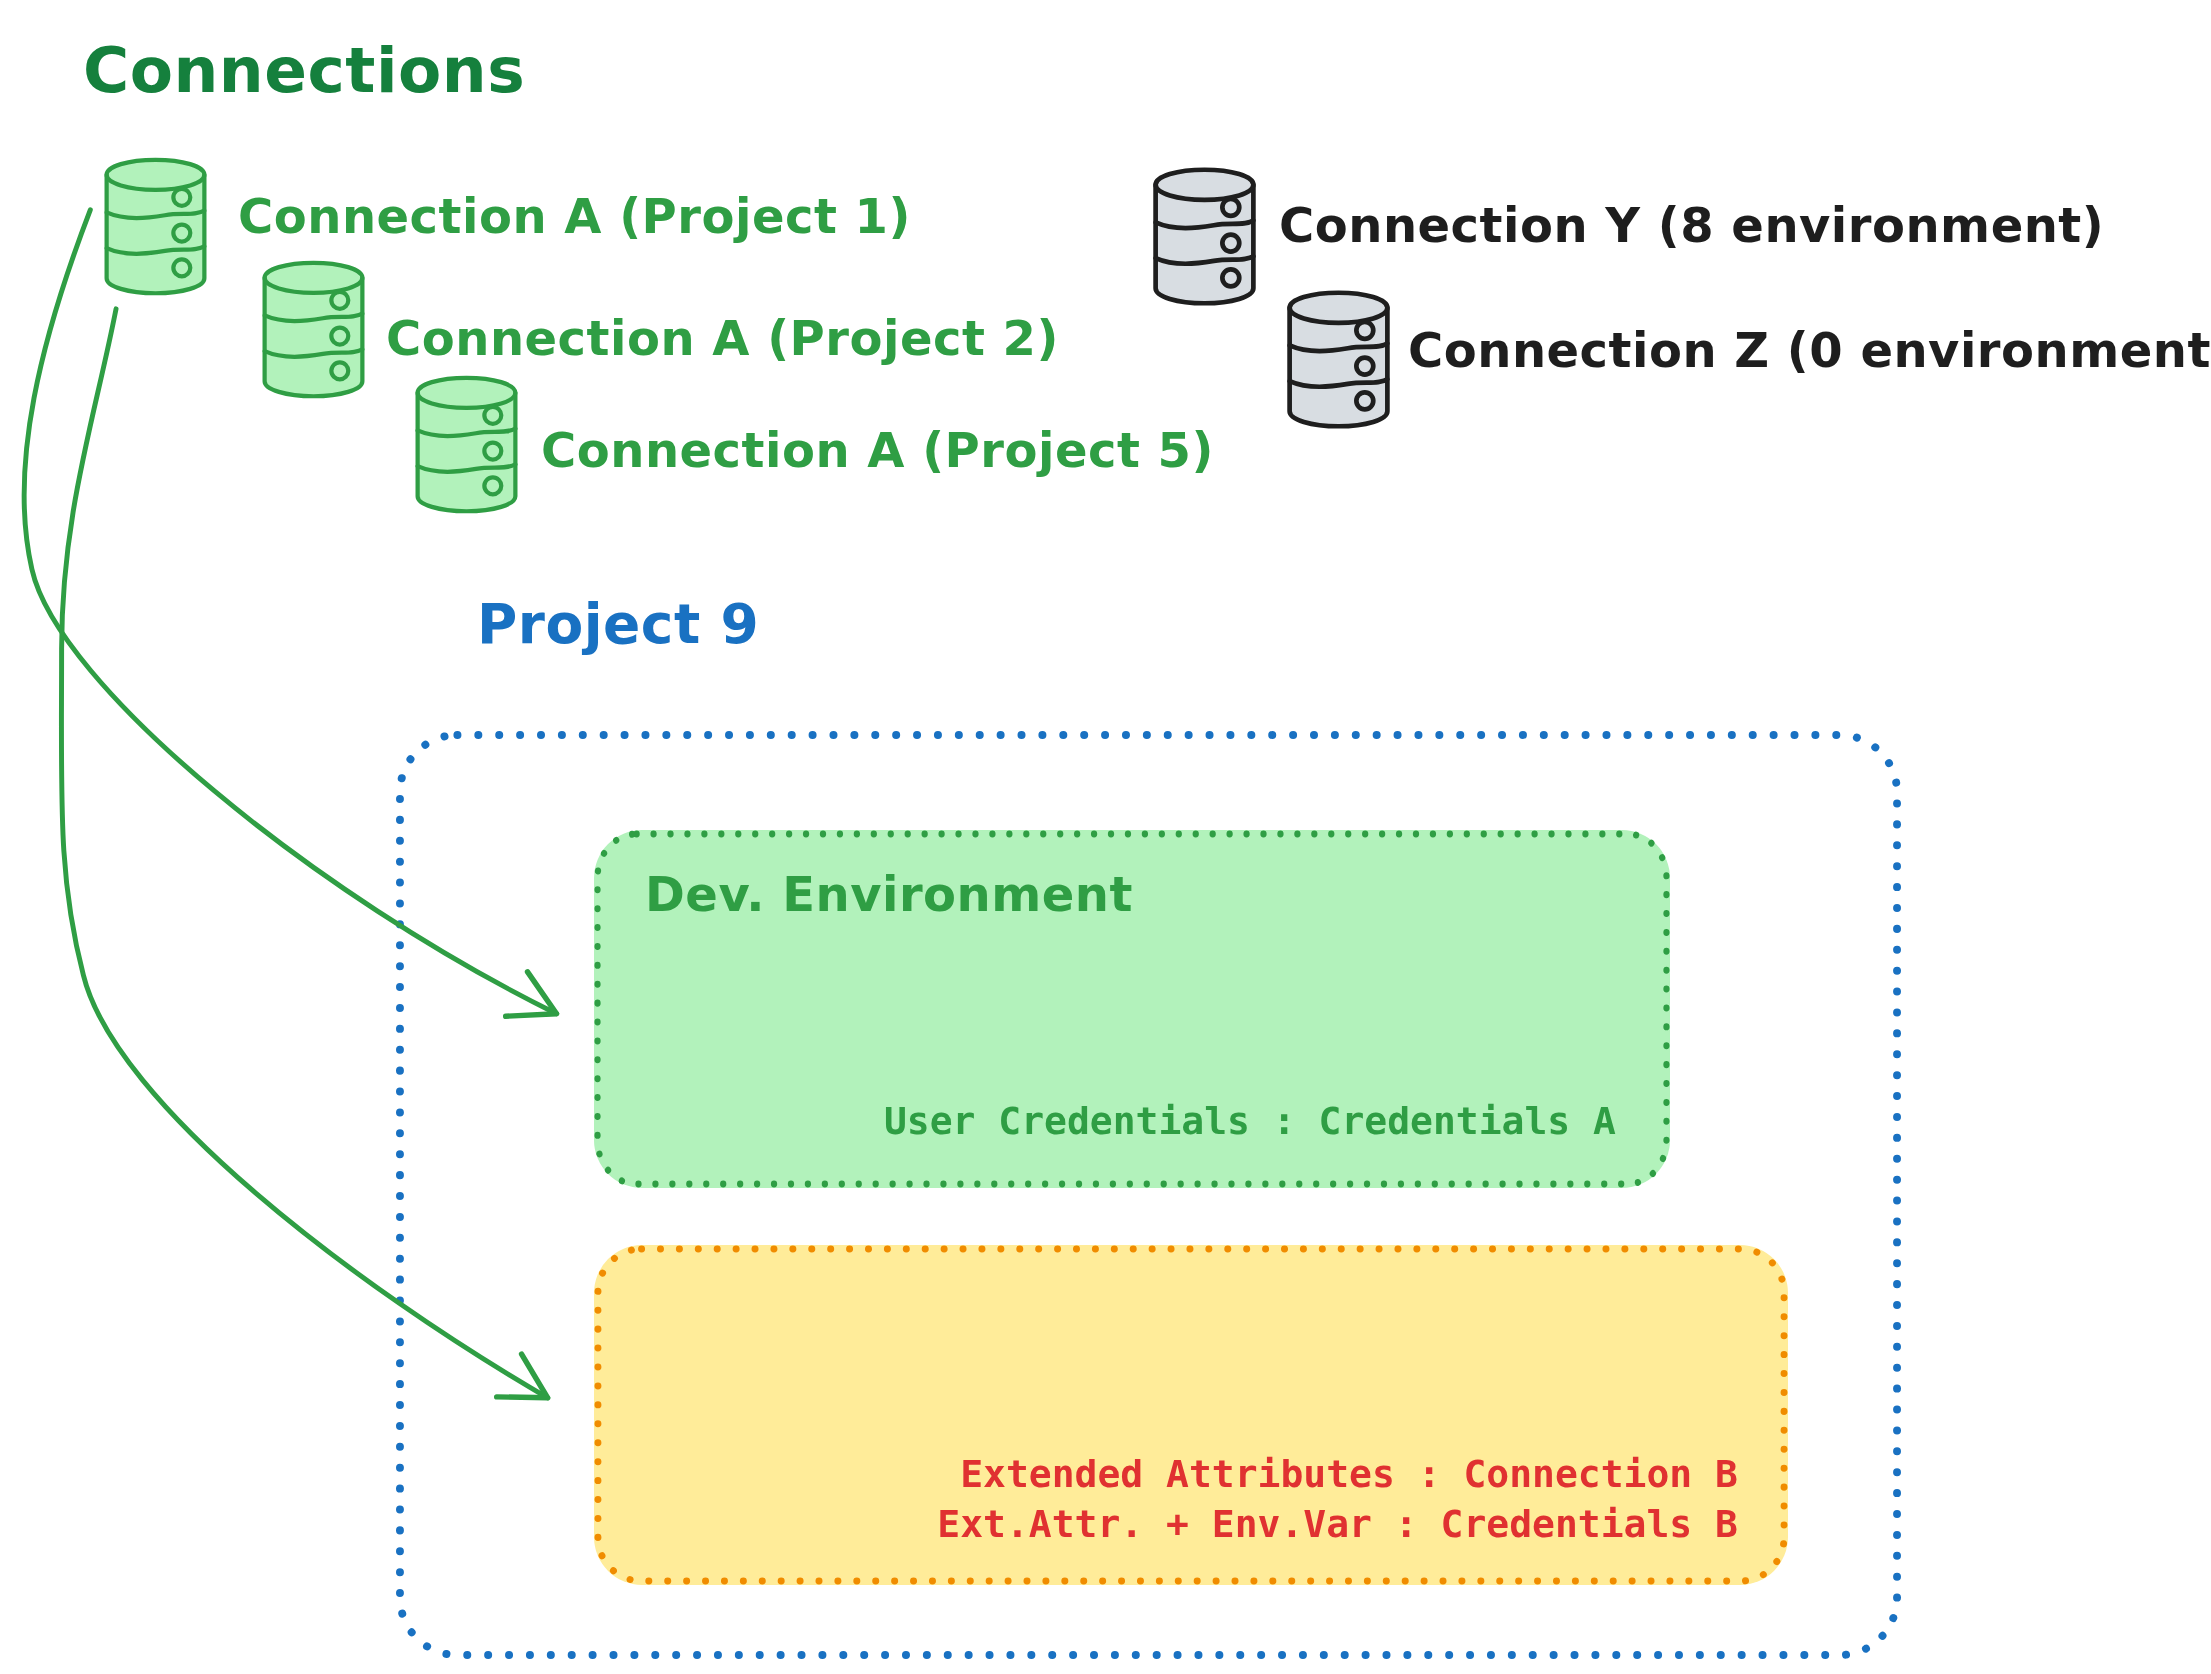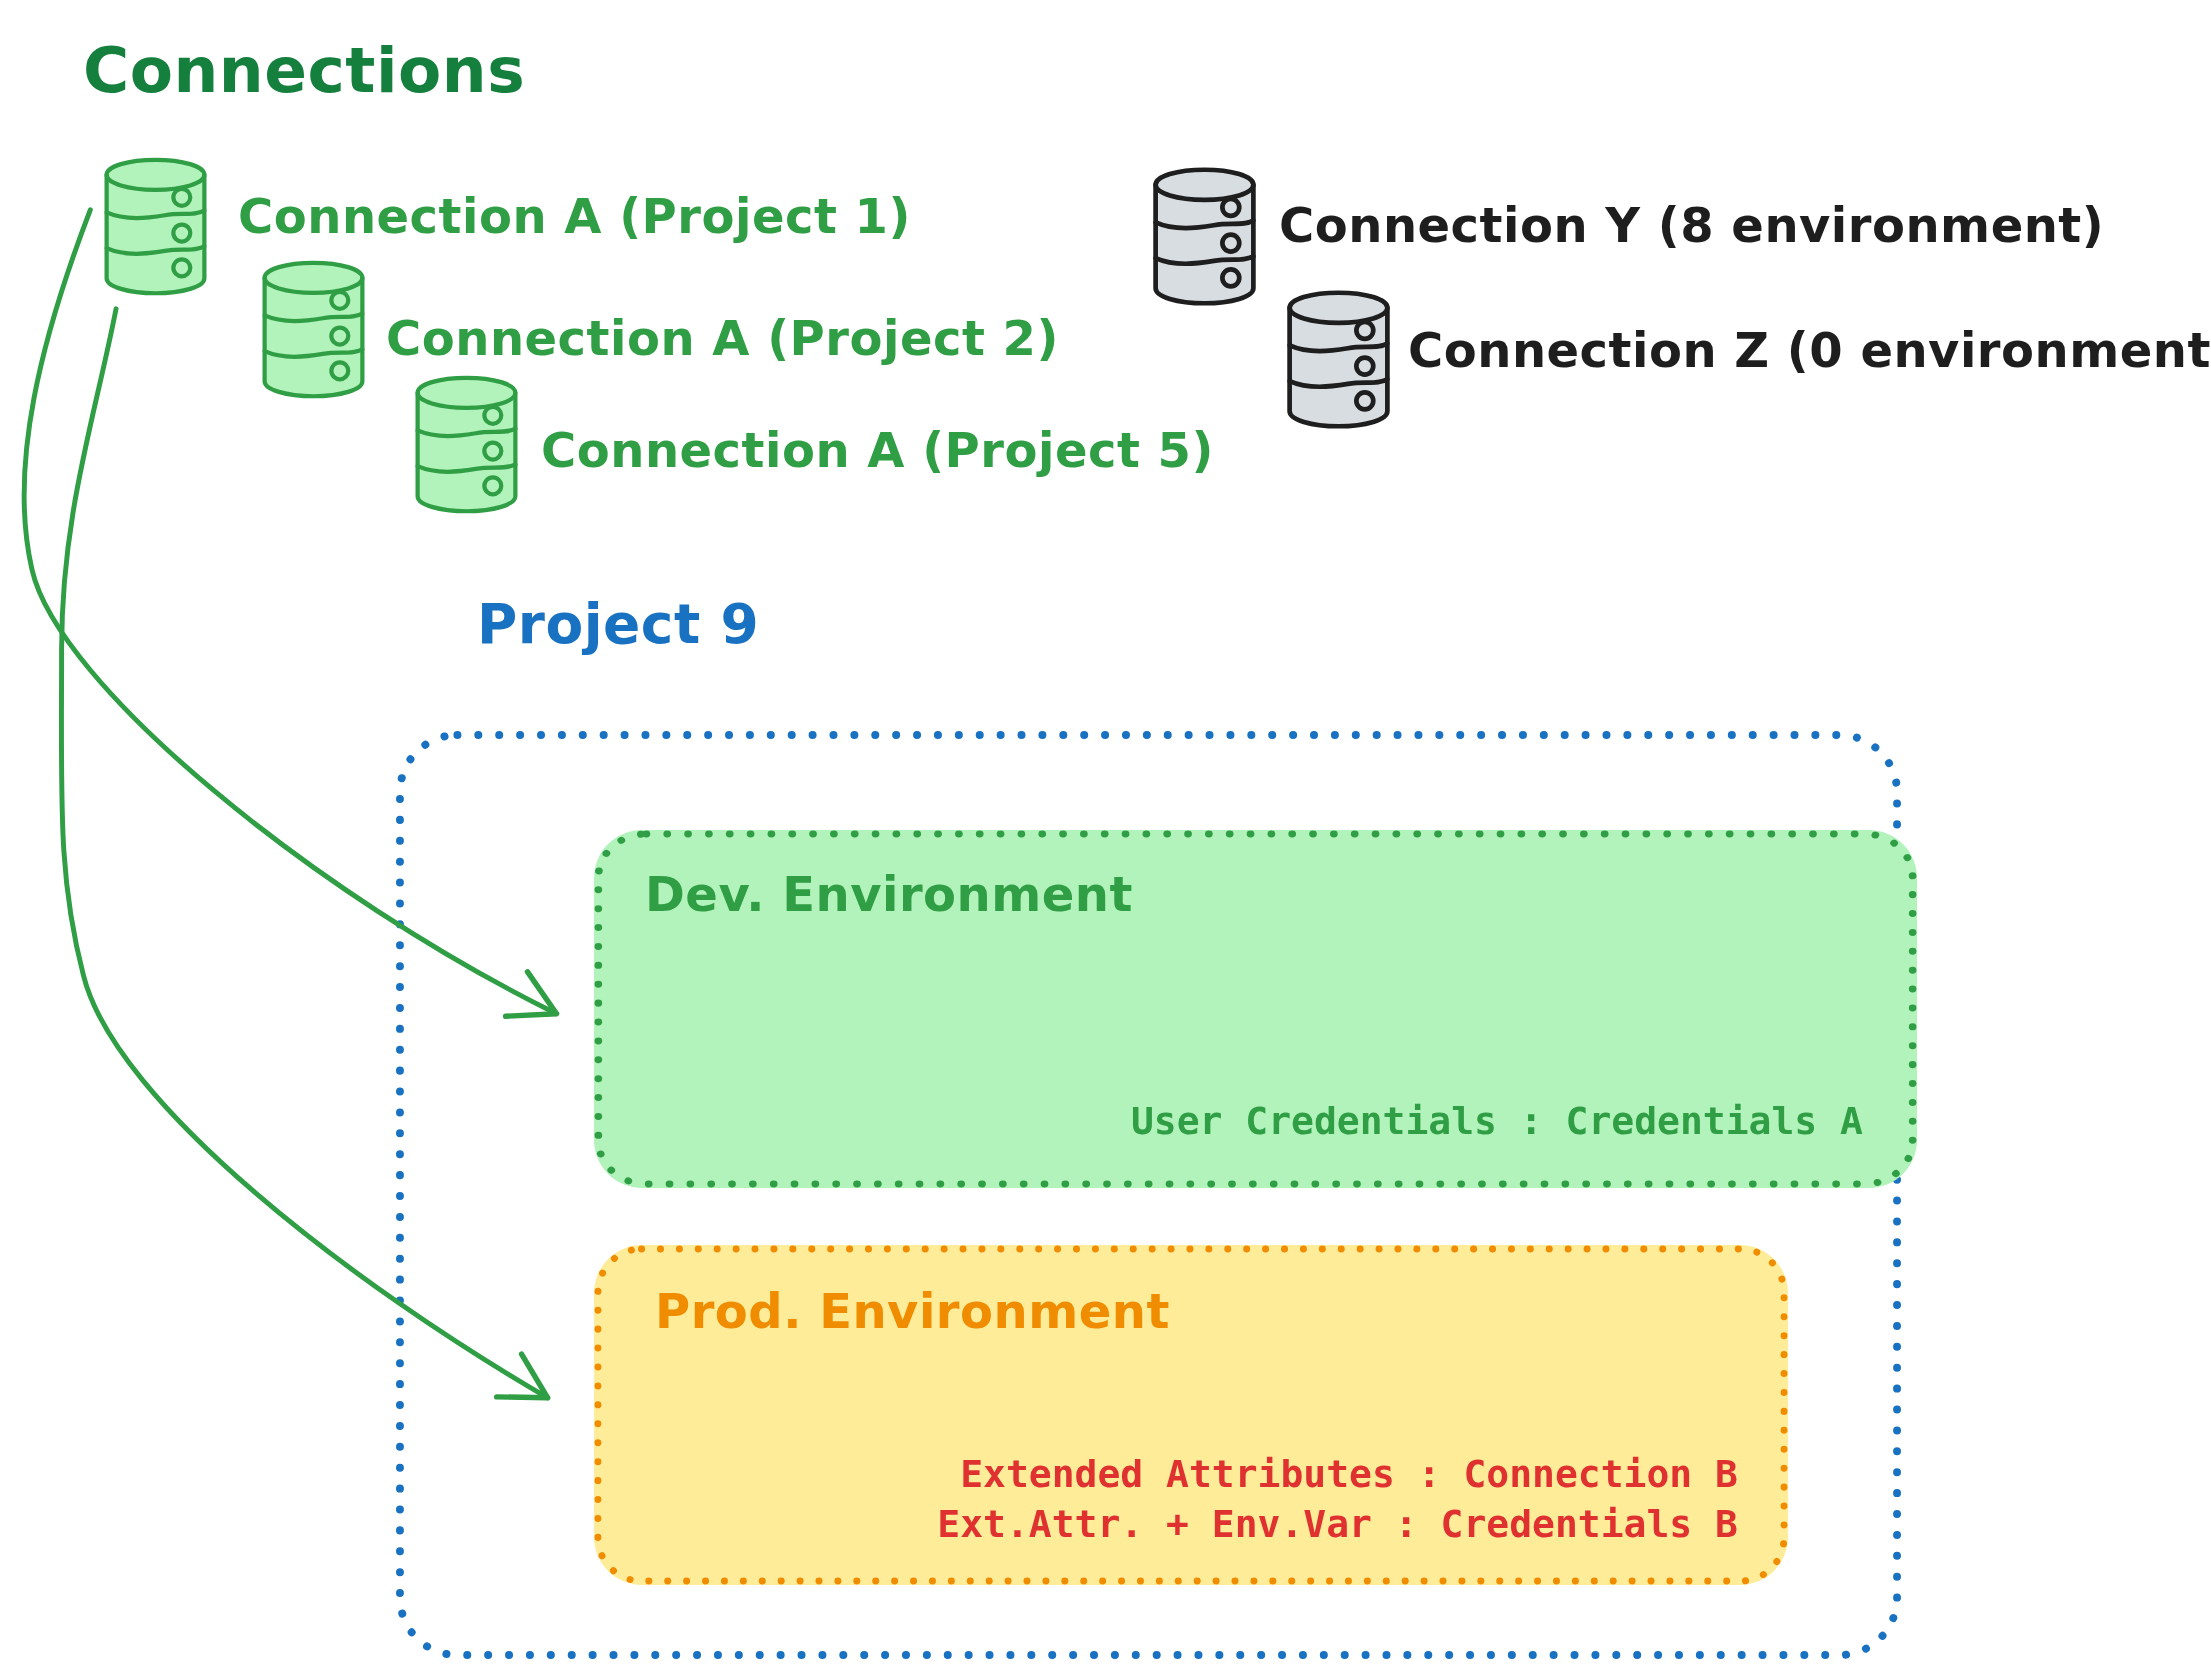--- a/index.html
+++ b/index.html
@@ -28,21 +28,21 @@
   .db-a1 { left: 97px;   top: 156px; }
   .db-a2 { left: 255px;  top: 259px; }
   .db-a3 { left: 408px;  top: 374px; }
   .db-y  { left: 1146px; top: 166px; }
   .db-z  { left: 1280px; top: 289px; }
 
   
   .box { position: absolute; border-radius: 48px; }
   .box > svg.border-svg { position: absolute; left: 0; top: 0; width: 100%; height: 100%; }
   .project-box { left: 396px; top: 731px;  width: 1505px; height: 928px; background: transparent; border-radius: 59px; }
-  .dev-box     { left: 594px; top: 830px;  width: 1323px; height: 358px; background: #b2f2bb; }
+  .dev-box     { left: 594px; top: 830px;  width: 1076px; height: 358px; background: #b2f2bb; }
   .prod-box    { left: 594px; top: 1245px; width: 1194px; height: 340px; background: #ffec99; }
 
   .env-title { position: absolute; font-weight: bold; font-size: 48px; white-space: nowrap; letter-spacing: 0.5px; }
   .dev-title  { left: 51px; top: 36px; color: #2f9e44; }
   .prod-title { left: 61px; top: 38px; color: #f08c00; }
 
   .mono-line {
     position: absolute;
     font-family: "DejaVu Sans Mono", monospace;
     font-weight: bold;
@@ -133,21 +133,20 @@
       <rect x="4" y="4" width="1205" height="354" rx="44" fill="none" stroke="#2f9e44" stroke-width="7" stroke-dasharray="0.1 19" stroke-linecap="round"></rect>
     </svg>
     <div class="env-title dev-title hand">Dev. Environment</div>
     <div class="mono-line dev-creds">User Credentials : Credentials A</div>
   </div>
 
   <div class="box prod-box">
     <svg class="border-svg" viewBox="0 0 1206 343" preserveAspectRatio="none">
       <rect x="4" y="4" width="1198" height="335" rx="44" fill="none" stroke="#f08c00" stroke-width="7" stroke-dasharray="0.1 19" stroke-linecap="round"></rect>
     </svg>
-    <div class="env-title prod-title hand">Prod. Environment</div>
     <div class="mono-line prod-creds">
       <div>Extended Attributes : Connection B</div>
       <div>Ext.Attr. + Env.Var : Credentials B</div>
     </div>
   </div>
 
   <svg class="arrows-svg" viewBox="0 0 2234 1691">
     <defs>
       <marker id="ah" markerUnits="strokeWidth" markerWidth="14" markerHeight="14" refX="11" refY="7" orient="auto">
         <path d="M2,2 L11,7 L2,12" fill="none" stroke="#2f9e44" stroke-width="1.1" stroke-linecap="round" stroke-linejoin="round"></path>

